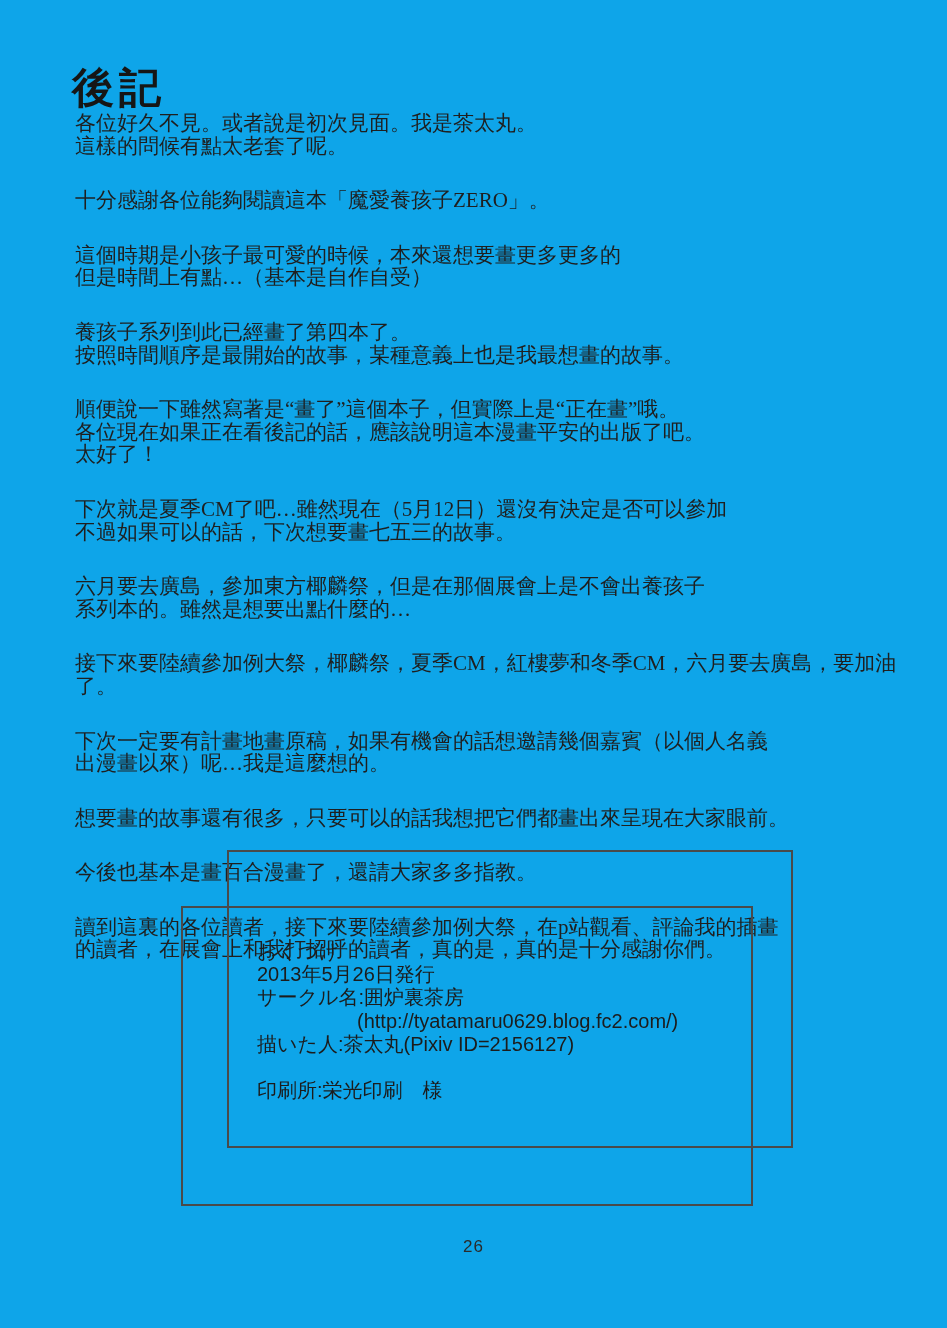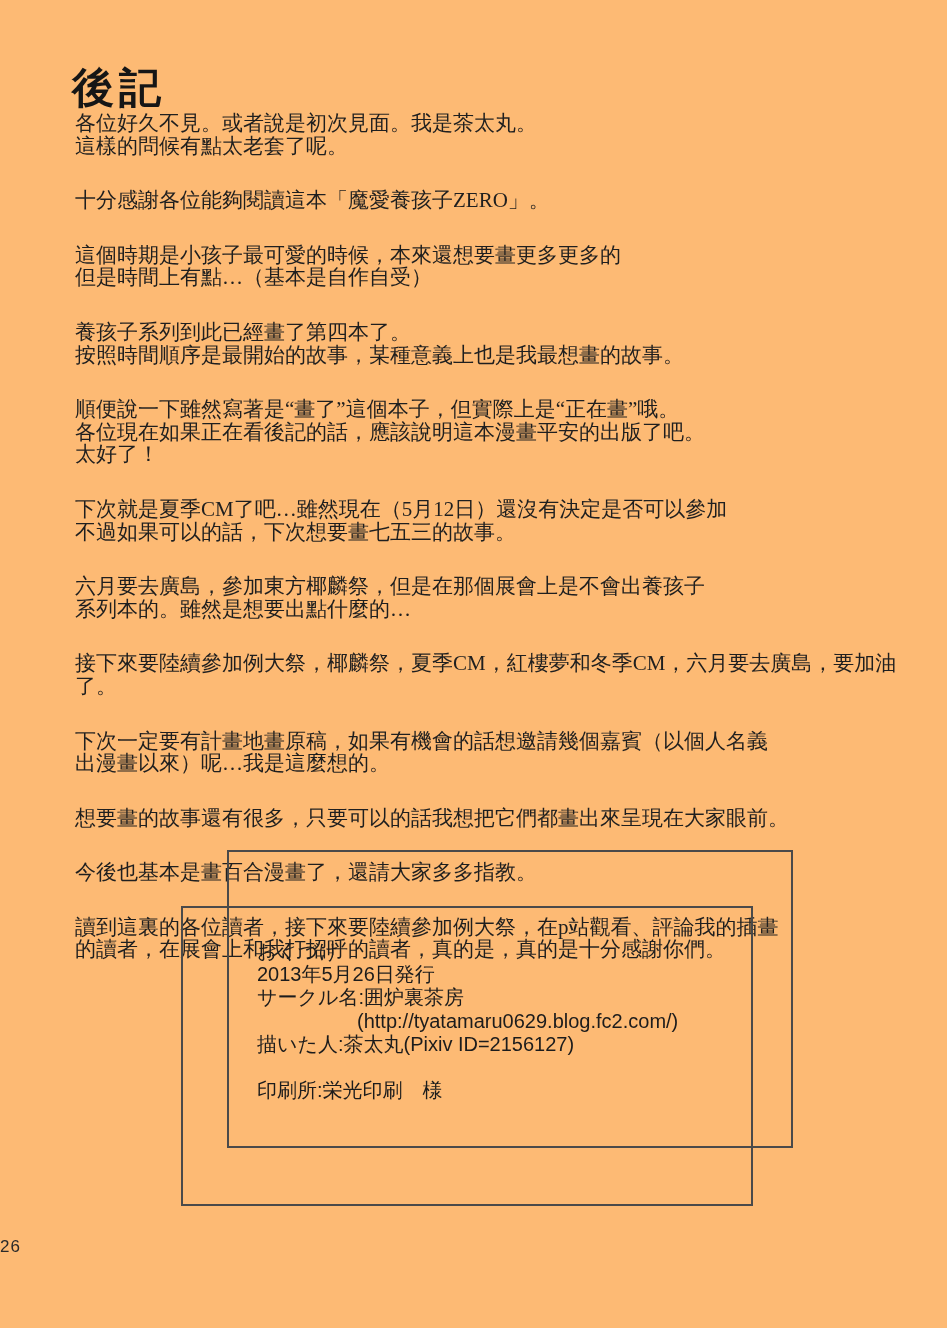--- a/index.html
+++ b/index.html
@@ -4,21 +4,21 @@
 <style>
   html, body {
     margin: 0;
     padding: 0;
     background: #ffffff;
   }
   .page {
     position: relative;
     width: 947px;
     height: 1328px;
-    background: #fdba74;
+    background: #0ea5e9;
     color: #1f1f1f;
     font-family: "Liberation Serif", "DejaVu Serif", serif;
     overflow: hidden;
   }
   .title {
     position: absolute;
     left: 72px;
     top: 67px;
     margin: 0;
     font-size: 42px;
@@ -68,20 +68,21 @@
     font-size: 20px;
     line-height: 23.2px;
     white-space: pre-line;
     color: #1c1c1c;
   }
   .page-number {
     position: absolute;
     left: 0;
     top: 1237px;
     width: 947px;
+    text-align: center;
     font-family: "Liberation Sans", "DejaVu Sans", sans-serif;
     font-size: 17px;
     letter-spacing: 1px;
     color: #2a2a2a;
   }
 </style>
 </head>
 <body>
 
 <div class="page">

